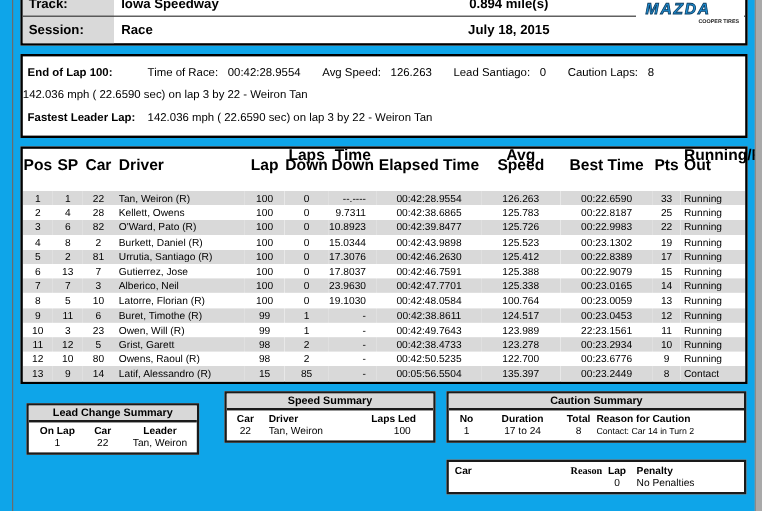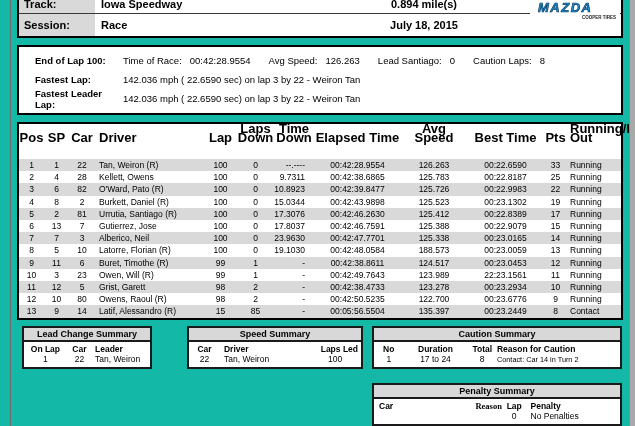--- a/index.html
+++ b/index.html
@@ -1,18 +1,18 @@
 <!DOCTYPE html>
 <html><head>
 <meta charset="utf-8">
 <style>
   * { margin:0; padding:0; box-sizing:border-box; }
   html,body { background:#fff; }
   body { font-family:"Liberation Sans", sans-serif; color:#000; }
-  #page { position:relative; width:635px; height:426px; background:#14b8a6; overflow:hidden; }
+  #page { position:relative; width:635px; height:426px; background:#0ea5e9; overflow:hidden; }
 
   .page-left-line  { position:absolute; left:10px; top:0; bottom:0; width:1px; background:#6b6b6b; }
   .page-right-strip{ position:absolute; right:0; top:0; bottom:0; width:6px; background:#a9a9a9; border-left:1px solid #8a8a8a; }
 
   .content { position:absolute; left:17px; top:0; width:606px; }
 
   
   .hdr-box { position:relative; margin-top:-14px; border:2px solid #000; background:#fff; }
   .hdr-label-col { position:absolute; left:0; top:0; bottom:0; width:76px; background:#d9d9d9; }
   .hdr-row { position:relative; display:flex; align-items:center; font-weight:bold; font-size:11px; }
@@ -22,21 +22,21 @@
   .hdr-lbl { width:76px; padding-left:5px; flex:none; }
   .hdr-val { flex:1; padding-left:6px; }
   .hdr-right { width:210px; text-align:center; flex:none; }
   .hdr-logo-space { width:92px; flex:none; }
 
   .logo { position:absolute; right:1px; top:0px; width:90px; height:36px; background:#fff; }
 
   
   .sum-box { margin-top:7px; border:2px solid #000; background:#fff; padding:4px 0 5px 0; font-size:9.5px; }
   .sum-row { display:flex; height:19px; align-items:center; }
-  .sum-lbl { width:104px; flex:none; padding-left:16px; font-weight:bold; }
+  .sum-lbl { width:104px; flex:none; padding-left:4px; font-weight:bold; }
   .sum-val-line span { margin-right:8px; }
   .sum-val-line .v { margin-right:18px; }
 
   
   .results-box { margin-top:7px; border:2px solid #000; background:#fff; }
   table { border-collapse:collapse; width:100%; table-layout:fixed; }
   .results th { font-size:13px; font-weight:bold; vertical-align:bottom; white-space:pre-line; padding-bottom:17px; line-height:9px; text-align:center; }
   .results thead tr { height:23px; }
   .results td { font-size:8.5px; line-height:12.2px; height:12.2px; text-align:center; overflow:hidden; white-space:nowrap; }
   .results tbody tr:nth-child(odd) { background:#d9d9d9; }
@@ -47,31 +47,31 @@
   .c7{width:40px}.c8{width:87px}.c9{width:66px}.c10{width:77px}.c11{width:23px}.c12{width:54px}
 
   
   .bottom { position:relative; margin-top:6px; height:99px; }
   .mini { position:absolute; border:2px solid #1a1a1a; background:#fff; }
   .mini-title { background:#d8d8d8; border-bottom:2px solid #1a1a1a; font-weight:bold; text-align:center; font-size:9px; height:14px; line-height:13px; }
   .mini table th { font-size:8.5px; font-weight:bold; text-align:center; height:12px; vertical-align:bottom; }
   .mini table td { font-size:8.5px; text-align:center; height:11px; line-height:11px; white-space:nowrap; overflow:hidden; }
   .mini { padding-bottom:2px; }
 
-  #lead-box    { left:5px;   top:0; width:130px; }
+  #lead-box    { left:5px;   top:10px; width:144px; }
   #leader-box  { left:170px; top:0; width:176px; }
   #caution-box { left:355px; top:0; width:250px; }
   #penalty-box { left:355px; top:57px; width:250px; }
 
-  #lead-box th:nth-child(3), #lead-box td:nth-child(3) { text-align:left; padding-left:3px; }
+  #lead-box th:nth-child(3), #lead-box td:nth-child(3) { text-align:center; padding-left:3px; }
   #lead-box .k1{width:34%}.#k2{} #lead-box .k2{width:20%} #lead-box .k3{width:46%}
 
   #leader-box .k1{width:18%} #leader-box .k2{width:52%} #leader-box .k3{width:30%}
   #leader-box th:nth-child(2), #leader-box td:nth-child(2) { text-align:left; padding-left:4px; }
-  #leader-box th:nth-child(3) { text-align:right; padding-right:3px; }
+  #leader-box th:nth-child(3) { text-align:left; padding-right:3px; }
 
   #caution-box .k1{width:12%} #caution-box .k2{width:26%} #caution-box .k3{width:12%} #caution-box .k4{width:50%}
   #caution-box th:nth-child(4), #caution-box td:nth-child(4) { text-align:left; }
   #caution-box td:nth-child(4) { font-size:7.3px; }
 
   #penalty-box .k1{width:12%} #penalty-box .k2{width:40%} #penalty-box .k3{width:10%} #penalty-box .k4{width:38%}
   #penalty-box th:nth-child(1), #penalty-box td:nth-child(1) { text-align:left; padding-left:5px; }
   #penalty-box th:nth-child(2), #penalty-box td:nth-child(2) { text-align:right;font-family:Liberation Serif, serif; }
   #penalty-box th:nth-child(4), #penalty-box td:nth-child(4) { text-align:left; padding-left:4px; }
 </style>
@@ -110,21 +110,20 @@
     </div>
 
     <div class="sum-box">
       <div class="sum-row">
         <div class="sum-lbl">End of Lap 100:</div>
         <div class="sum-val-line">
           <span>Time of Race:</span><span class="v">00:42:28.9554</span><span>Avg Speed:</span><span class="v">126.263</span><span>Lead Santiago:</span><span class="v">0</span><span>Caution Laps:</span><span class="v">8</span>
         </div>
       </div>
       <div class="sum-row">
-        <div class="sum-lbl">Fastest Lap:</div>
         <div>142.036 mph ( 22.6590 sec) on lap 3 by 22 - Weiron Tan</div>
       </div>
       <div class="sum-row">
         <div class="sum-lbl">Fastest Leader Lap:</div>
         <div>142.036 mph ( 22.6590 sec) on lap 3 by 22 - Weiron Tan</div>
       </div>
     </div>
 
     <div class="results-box">
       <table class="results">
@@ -261,21 +260,21 @@
             </tr>
             <tr>
               <td>8</td>
               <td>5</td>
               <td>10</td>
               <td>Latorre, Florian (R)</td>
               <td>100</td>
               <td>0</td>
               <td>19.1030</td>
               <td>00:42:48.0584</td>
-              <td>188.573</td>
+              <td>100.764</td>
               <td>00:23.0059</td>
               <td>13</td>
               <td>Running</td>
             </tr>
             <tr>
               <td>9</td>
               <td>11</td>
               <td>6</td>
               <td>Buret, Timothe (R)</td>
               <td>99</td>
@@ -421,21 +420,20 @@
                 <td>1</td>
                 <td>17 to 24</td>
                 <td>8</td>
                 <td>Contact: Car 14 in Turn 2</td>
               </tr>
             </tbody>
         </table>
       </div>
 
       <div class="mini" id="penalty-box">
-        <div class="mini-title">Penalty Summary</div>
         <table>
           <colgroup>
               <col class="k1">
               <col class="k2">
               <col class="k3">
               <col class="k4">
             </colgroup>
           <thead>
               <tr>
             <th>Car</th>

